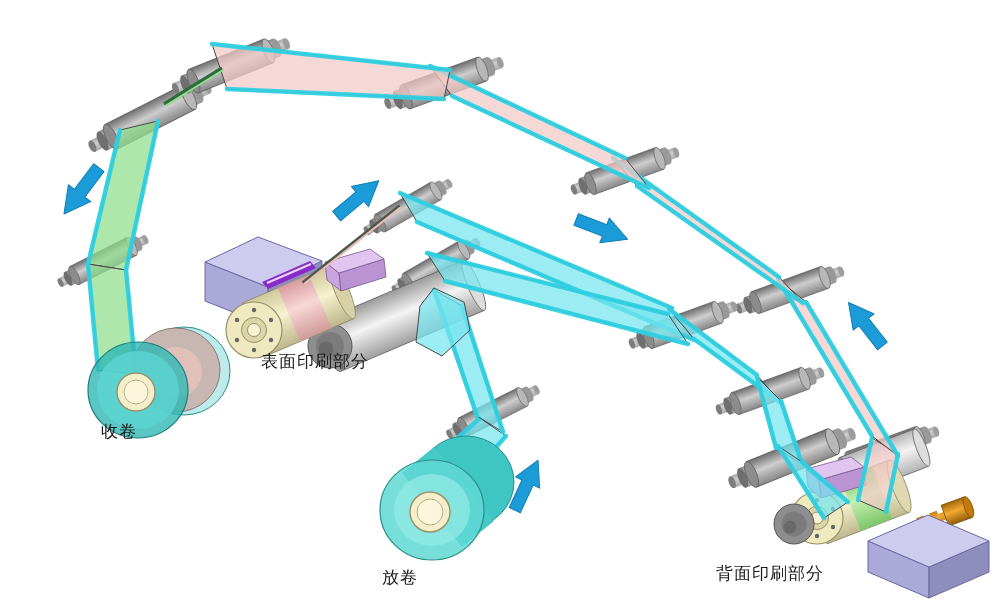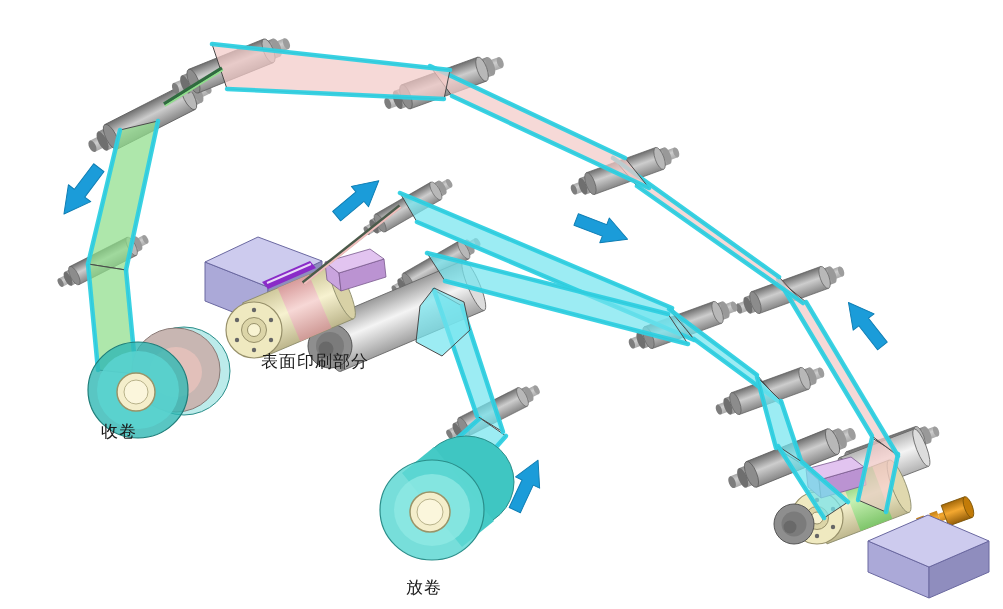--- a/index.html
+++ b/index.html
@@ -254,14 +254,15 @@
     <use href="#arrow" transform="translate(82,190) rotate(127)"></use>
     <use href="#arrow" transform="translate(357,199) rotate(-40) scale(0.95)"></use>
     <use href="#arrow" transform="translate(601,229) rotate(21) scale(0.95)"></use>
     <use href="#arrow" transform="translate(526,486) rotate(-65) scale(0.95)"></use>
     <use href="#arrow" transform="translate(866,325) rotate(-128) scale(0.95)"></use>
   </g>
 </svg>
 
 <div class="lbl" style="left:101px;top:420px;">收卷</div>
 <div class="lbl" style="left:261px;top:350px;">表面印刷部分</div>
-<div class="lbl" style="left:406px;top:566px;margin-top:10px;">放卷</div>
+<div class="lbl" style="left:382px;top:566px;">放卷</div>
+<div class="lbl" style="left:716px;top:562px;">背面印刷部分</div>
 </div>
 
 </body></html>

